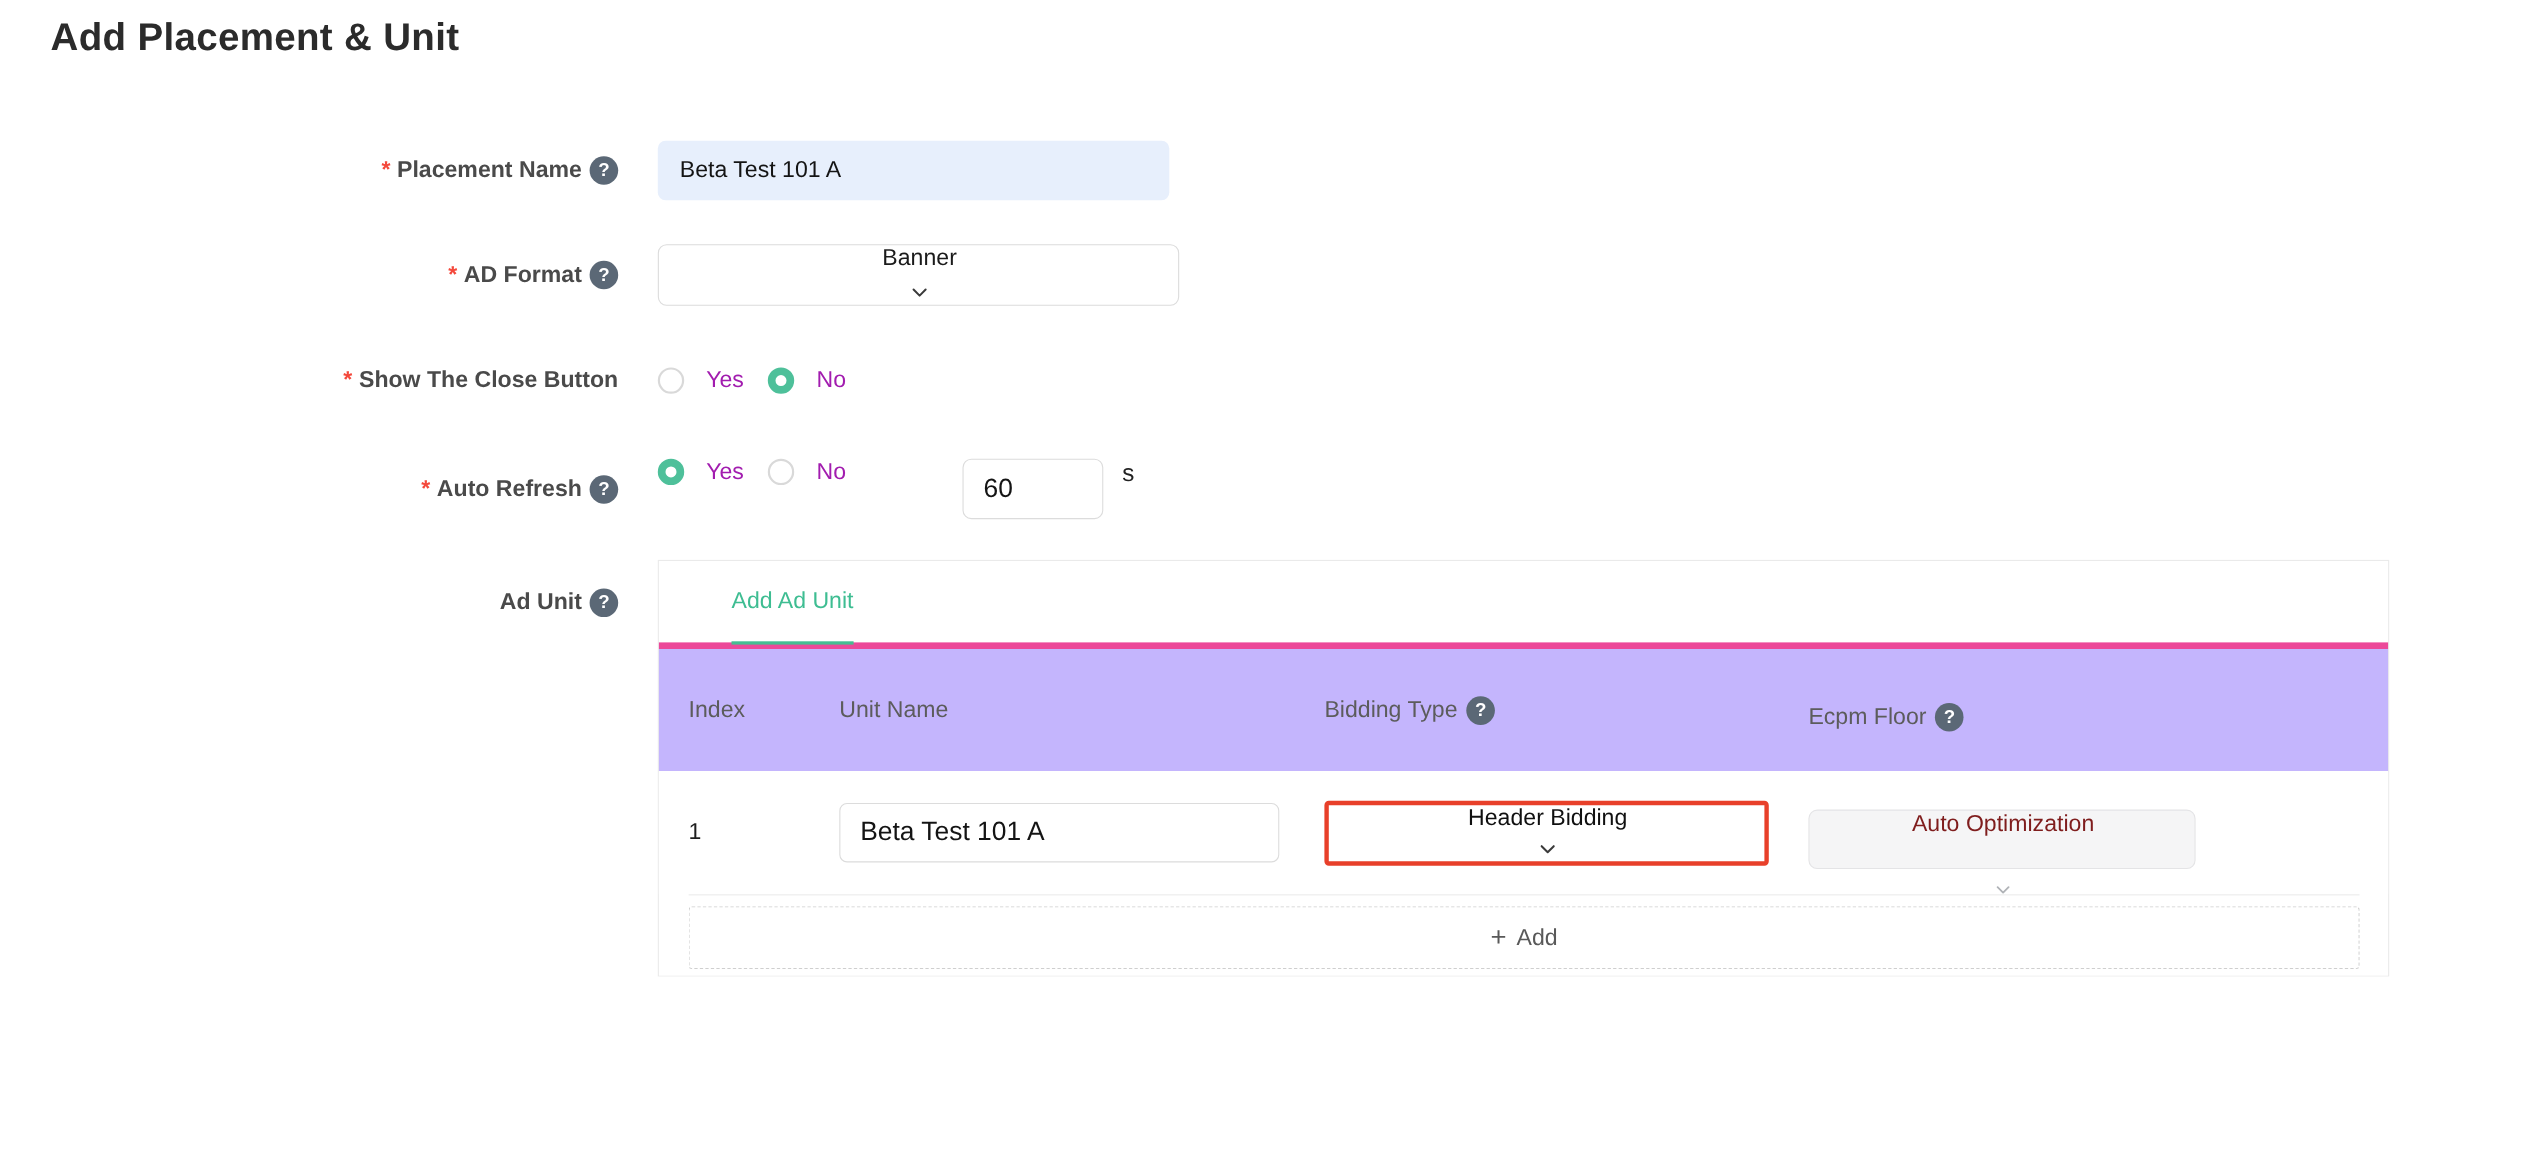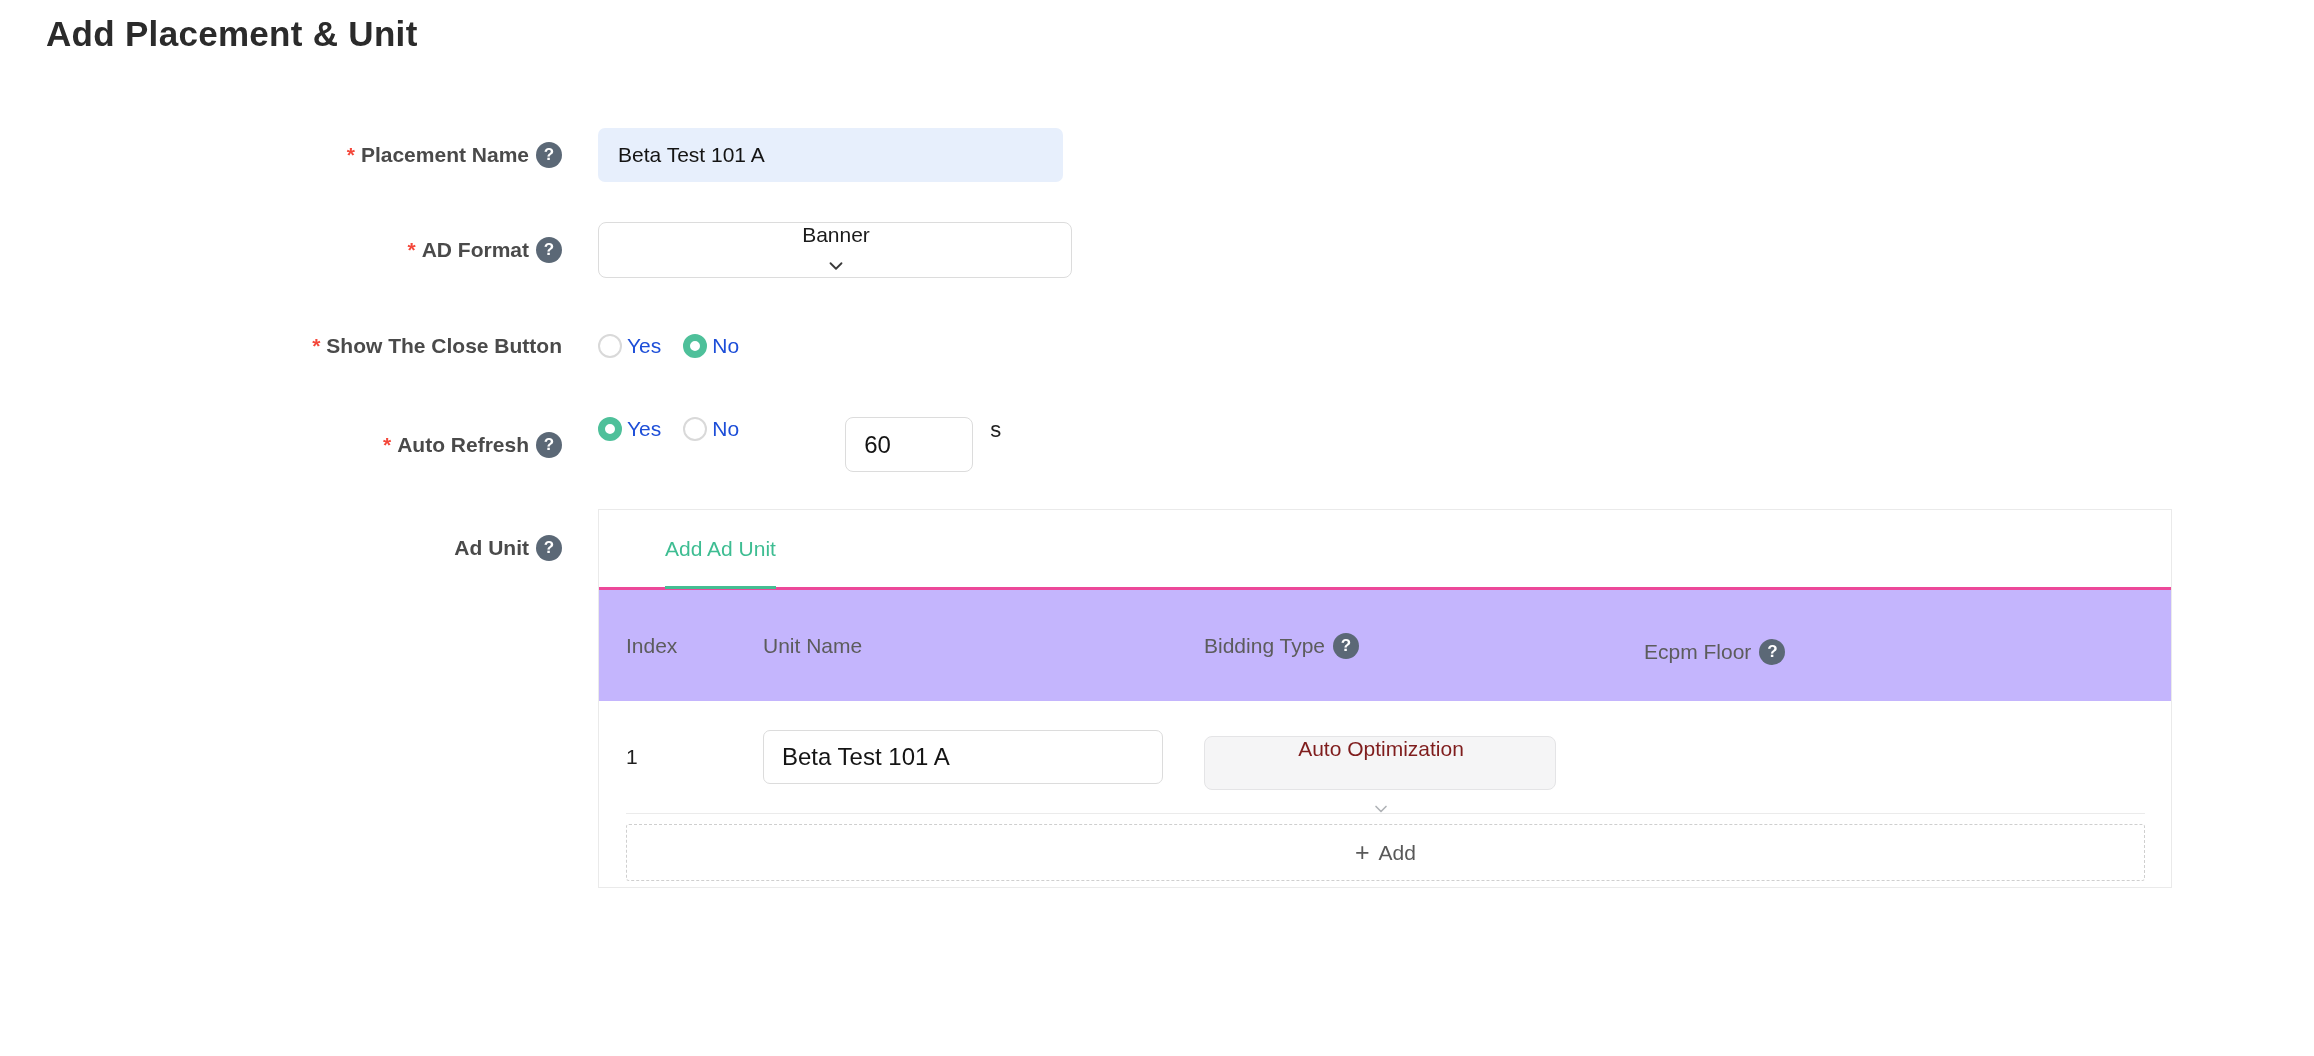--- a/index.html
+++ b/index.html
@@ -120,24 +120,24 @@
     background: #f5f5f6;
     border: 1px solid #e4e4e6;
     color: #7f1d1d;
     cursor: default;
     gap: 38px;
   }
   .select-ecpm .chev { color: #b0b3b7; }
   .radio-item {
     display: flex;
     align-items: center;
-    gap: 5px;
+    gap: 20px;
     margin-right: 22px;
     font-size: 21px;
-    color: #1d4ed8;
+    color: #a21caf;
     cursor: pointer;
   }
   .radio-dot {
     width: 24px;
     height: 24px;
     border-radius: 50%;
     border: 2px solid #d9d9d9;
     background: #ffffff;
     flex: 0 0 auto;
   }
@@ -145,21 +145,21 @@
   .row-adunit { align-items: flex-start; }
   .row-adunit .label-col { padding-top: 26px; }
   .panel {
     width: 1574px;
     height: 379px;
     border: 1px solid #eaeaea;
     background: #ffffff;
   }
   .tabbar {
     height: 80px;
-    border-bottom: 3px solid #ec4899;
+    border-bottom: 6px solid #ec4899;
     padding-left: 66px;
     display: flex;
   }
   .tab {
     position: relative;
     display: flex;
     align-items: center;
     font-size: 21px;
     color: #3ebd92;
     cursor: pointer;
@@ -341,20 +341,30 @@
           </div>
         </div>
 
         <div class="trow">
           <div class="col col-index">
             <span>1</span>
           </div>
           <div class="col col-unit">
             <input class="text-input unit-input" type="text" value="Beta Test 101 A" style="">
           </div>
+          <div class="col col-bidding">
+            <div class="select select-bidding">
+              <span>Header Bidding</span>
+              <span class="chev">
+                <svg width="22" height="22" viewBox="0 0 24 24">
+                    <path d="M6 9l6 6 6-6" fill="none" stroke="currentColor" stroke-width="2" stroke-linecap="round" stroke-linejoin="round"></path>
+                  </svg>
+              </span>
+            </div>
+          </div>
           <div class="col col-ecpm">
             <div class="select select-ecpm">
               <span>Auto Optimization</span>
               <span class="chev">
                 <svg width="20" height="20" viewBox="0 0 24 24">
                     <path d="M6 9l6 6 6-6" fill="none" stroke="currentColor" stroke-width="2" stroke-linecap="round" stroke-linejoin="round"></path>
                   </svg>
               </span>
             </div>
           </div>

